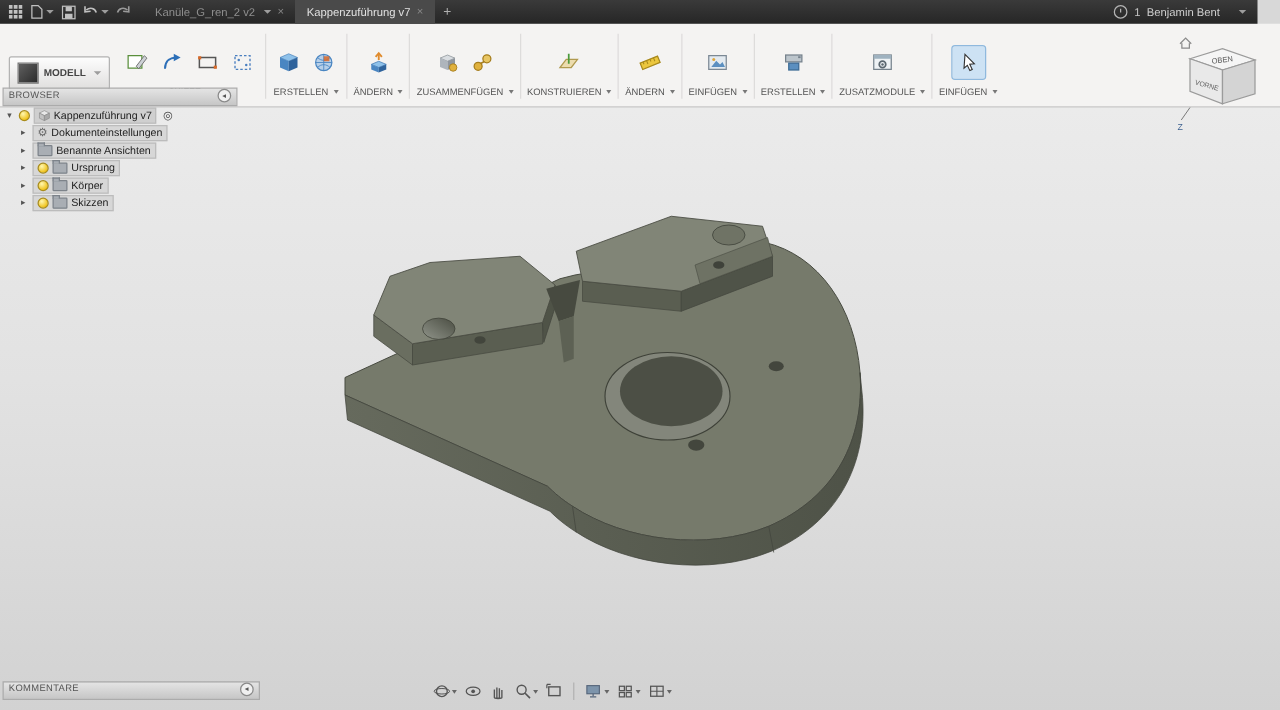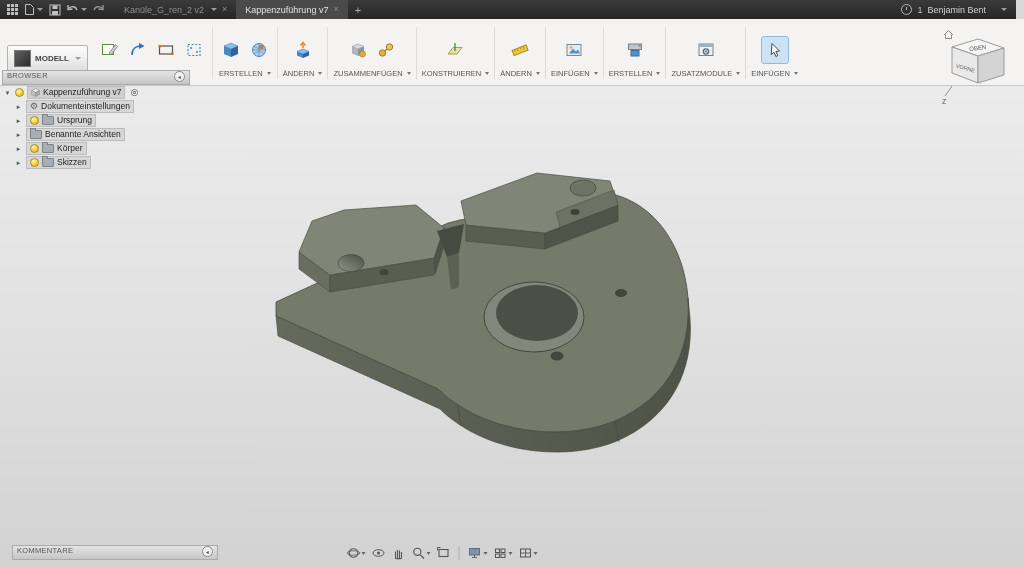--- a/index.html
+++ b/index.html
@@ -1,20 +1,20 @@
 <!DOCTYPE html>
 <html><head>
 <meta charset="utf-8">
 <style>
   html,body{margin:0;padding:0}
   body{width:1024px;height:568px;position:relative;overflow:hidden;
        font-family:"Liberation Sans","DejaVu Sans",sans-serif;background:#d8d8d8}
 
   
-  .topbar{position:absolute;top:0;left:0;right:8px;height:19px;
+  .topbar{position:absolute;top:0;left:0;right:18px;height:19px;
           background:linear-gradient(#3a3a3a,#262626);display:flex;align-items:stretch;
           color:#c4c4c4;z-index:60}
   .tb-group{display:flex;align-items:center;gap:4px;padding:0 5px}
   .tb-btn{height:19px;min-width:15px;display:flex;align-items:center;justify-content:center;cursor:pointer}
   .caret-dn{width:0;height:0;border-left:3px solid transparent;border-right:3px solid transparent;
             border-top:3px solid #9d9d9d;display:inline-block;margin-left:2px}
   .tabs{display:flex;align-items:stretch;margin-left:4px}
   .tab{display:flex;align-items:center;gap:5px;padding:0 9px;font-size:9px;color:#8f8f8f;cursor:pointer}
   .tab.active{background:#4a4a4a;color:#e2e2e2}
   .tab-close{font-size:9px;line-height:1;color:#8a8a8a;cursor:pointer}
@@ -39,21 +39,21 @@
   .tlabel{margin-top:4px;font-size:7.5px;color:#555;display:flex;align-items:center;gap:2px;
           white-space:nowrap;cursor:pointer}
   .tlabel .caret-dn{border-top-color:#777;border-left-width:2.5px;border-right-width:2.5px}
   .tdiv{width:1px;align-self:stretch;background:#dddcdb;margin:8px 2px 6px}
 
   
   .panel-hdr{position:absolute;display:flex;align-items:flex-start;height:13px;
              background:linear-gradient(#e4e4e4,#c6c6c6);border:1px solid #ababab;
              font-size:7.5px;color:#555;letter-spacing:.3px;padding:0 4px;z-index:45}
   .browser-hdr{top:70px;left:2px;width:178px}
-  .comments-hdr{bottom:8px;left:12px;width:196px}
+  .comments-hdr{bottom:8px;left:2px;width:196px}
   .ph-title{flex:1}
   .circ-btn{width:9px;height:9px;border-radius:50%;background:#f0f0f0;border:1px solid #8a8a8a;
             color:#555;font-size:6px;display:flex;align-items:center;justify-content:center;cursor:pointer}
 
   .tree{position:absolute;top:85px;left:3px;width:230px;z-index:45;font-size:8.5px;color:#222}
   .trow{display:flex;align-items:center;height:14px;gap:3px}
   .trow.indent{padding-left:11px}
   .tw{width:9px;text-align:center;color:#555;font-size:7px;cursor:pointer;line-height:1}
   .chip{background:#d7d7d7;border:1px solid #bcbcbc;padding:0 3px;height:11px;display:flex;
         align-items:center;gap:3px;white-space:nowrap;cursor:pointer}
@@ -437,31 +437,31 @@
     <span class="tw">▸</span>
     <span class="chip">
       <span class="gear-ic">⚙</span>
       <span>Dokumenteinstellungen</span>
     </span>
   </div>
 
   <div class="trow indent">
     <span class="tw">▸</span>
     <span class="chip">
+      <span class="folder"></span>
+      <span>Benannte Ansichten</span>
+    </span>
+  </div>
+
+  <div class="trow indent">
+    <span class="tw">▸</span>
+    <span class="chip">
       <span class="bulb"></span>
       <span class="folder"></span>
       <span>Ursprung</span>
-    </span>
-  </div>
-
-  <div class="trow indent">
-    <span class="tw">▸</span>
-    <span class="chip">
-      <span class="folder"></span>
-      <span>Benannte Ansichten</span>
     </span>
   </div>
 
   <div class="trow indent">
     <span class="tw">▸</span>
     <span class="chip">
       <span class="bulb"></span>
       <span class="folder"></span>
       <span>Körper</span>
     </span>

